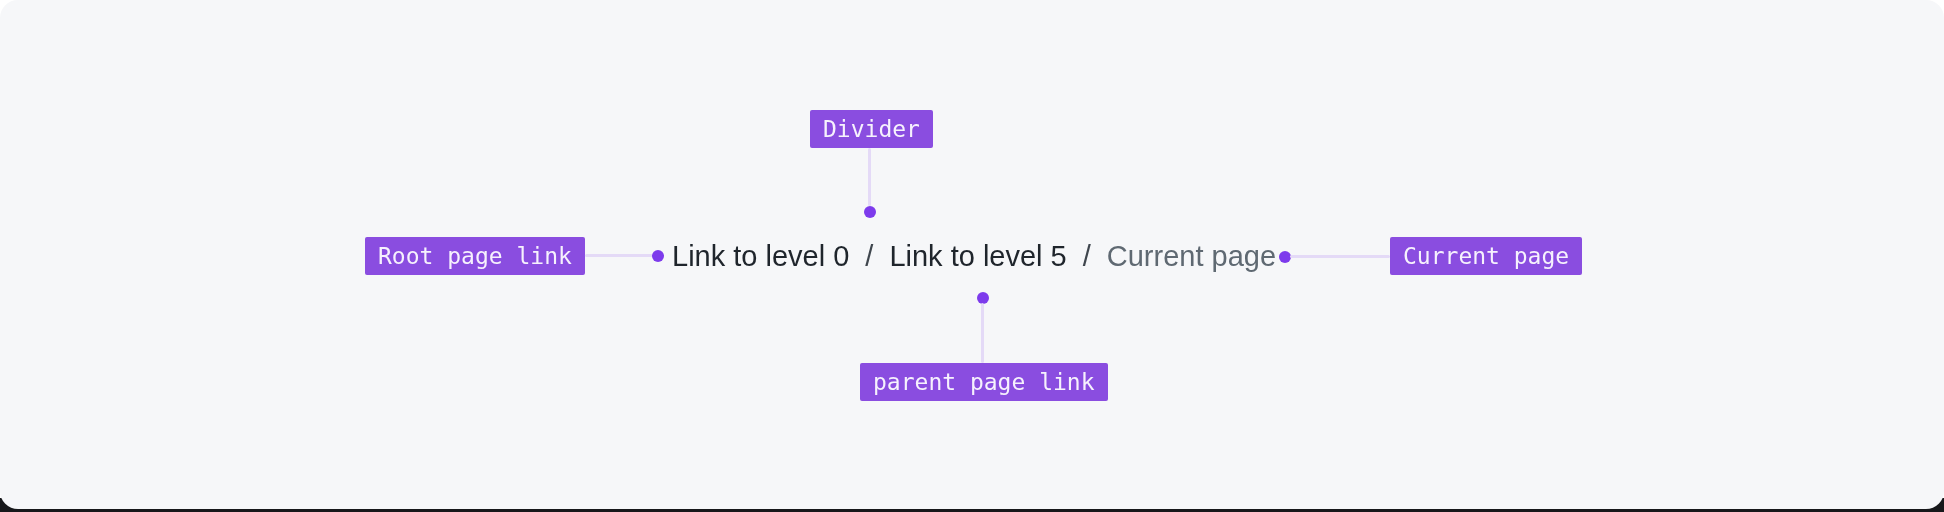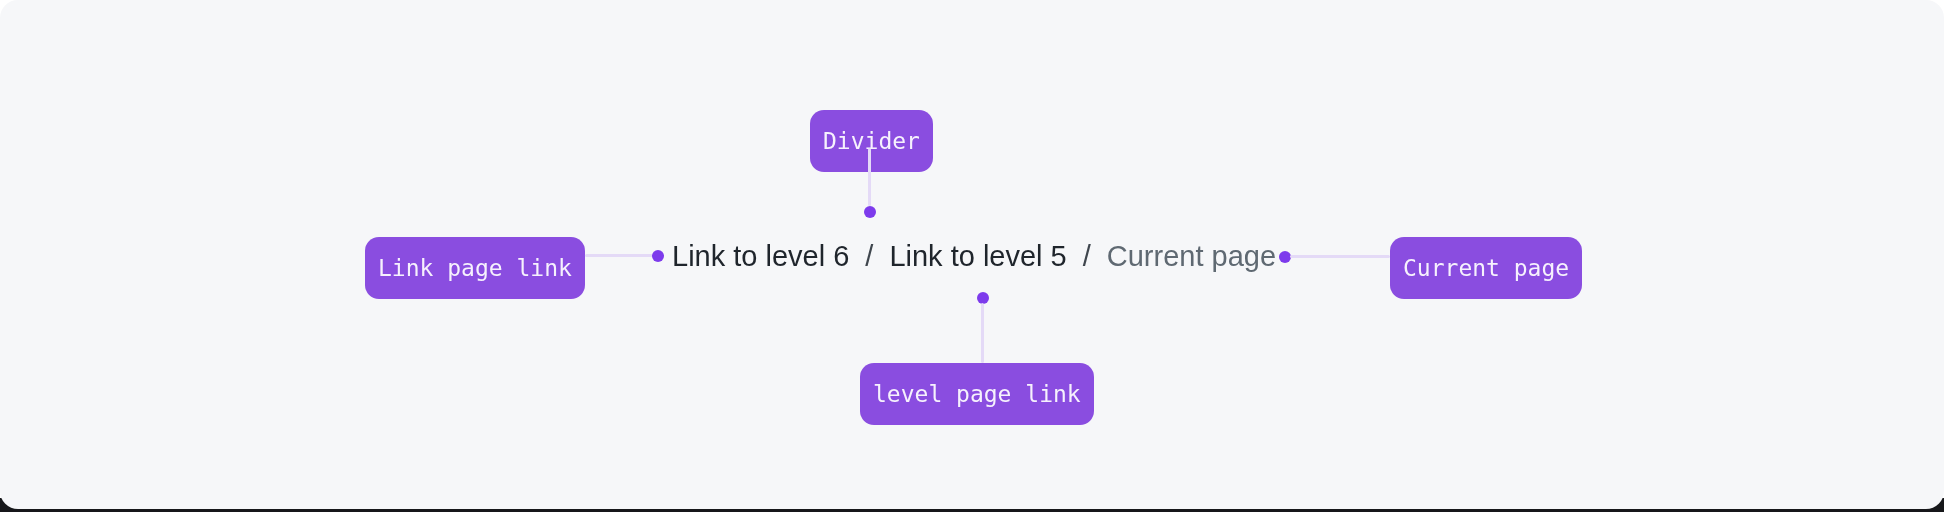--- a/index.html
+++ b/index.html
@@ -19,21 +19,21 @@
 
   .card {
     position: absolute; left: 0; top: 0; width: 1944px; height: 509px;
     background: var(--card_bg, #f6f7f9);
     border-radius: 18px;
   }
 
   
   .badge {
     position: absolute; height: 38px; line-height: 38px;
-    padding: 12px 13px; border-radius: 14px;
+    padding: 0 13px; border-radius: 2px;
     background: var(--badge_bg, #8a4de0);
     color: var(--badge_text, #f6f1fd);
     font-family: "DejaVu Sans Mono", monospace;
     font-size: 23px; white-space: nowrap;
   }
 
   
   .hline { position: absolute; height: 3px; background: var(--connector_line, #e4daf7); border-radius: 2px; }
   .vline { position: absolute; width: 3px;  background: var(--connector_line, #e4daf7); border-radius: 2px; }
   .dot   { position: absolute; width: 12px; height: 12px; border-radius: 50%;
@@ -54,34 +54,34 @@
 
 <div class="canvas">
   <div class="bottom-strip"></div>
 
   <div class="card">
 
     <div class="badge" style="left:810px; top:110px;">Divider</div>
     <div class="vline" style="left:868px; top:148px; height:58px;"></div>
     <div class="dot" style="left:864px; top:206px;"></div>
 
-    <div class="badge" style="left:365px; top:237px;">Link page link</div>
+    <div class="badge" style="left:365px; top:237px;">Root page link</div>
     <div class="hline" style="left:585px; top:254px; width:68px;"></div>
     <div class="dot" style="left:652px; top:250px;"></div>
 
     <div class="dot" style="left:1279px; top:251px;"></div>
     <div class="hline" style="left:1290px; top:255px; width:100px;"></div>
     <div class="badge" style="left:1390px; top:237px;">Current page</div>
 
     <div class="dot" style="left:977px; top:292px;"></div>
     <div class="vline" style="left:981px; top:303px; height:60px;"></div>
-    <div class="badge" style="left:860px; top:363px;">level page link</div>
+    <div class="badge" style="left:860px; top:363px;">parent page link</div>
 
     <nav class="breadcrumb" id="breadcrumb">
-        <span class="crumb link">Link to level 6</span>
+        <span class="crumb link">Link to level 0</span>
         <span class="sep">/</span>
         <span class="crumb link">Link to level 5</span>
         <span class="sep">/</span>
         <span class="crumb current">Current page</span>
       </nav>
 
   </div>
 </div>
 
 </body></html>

